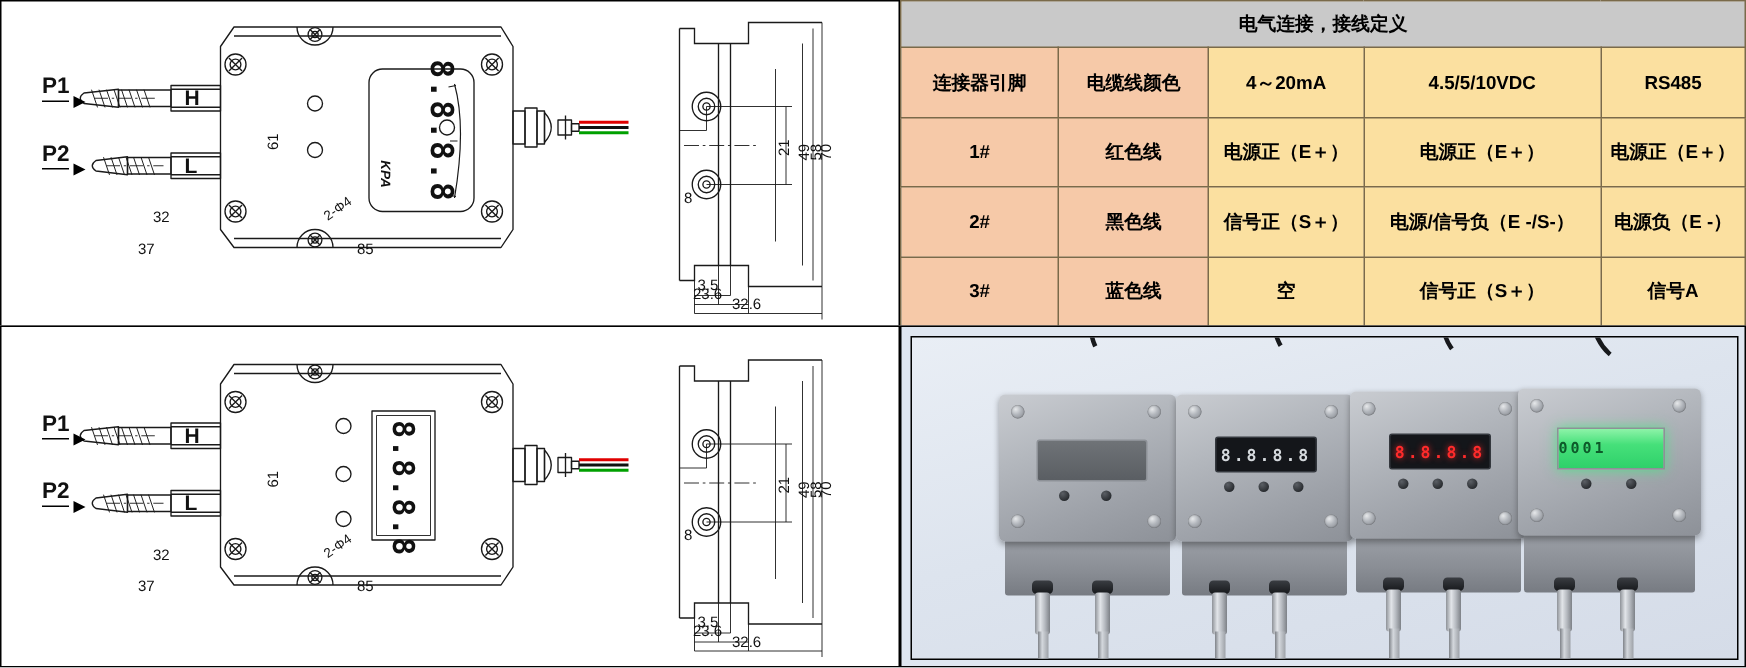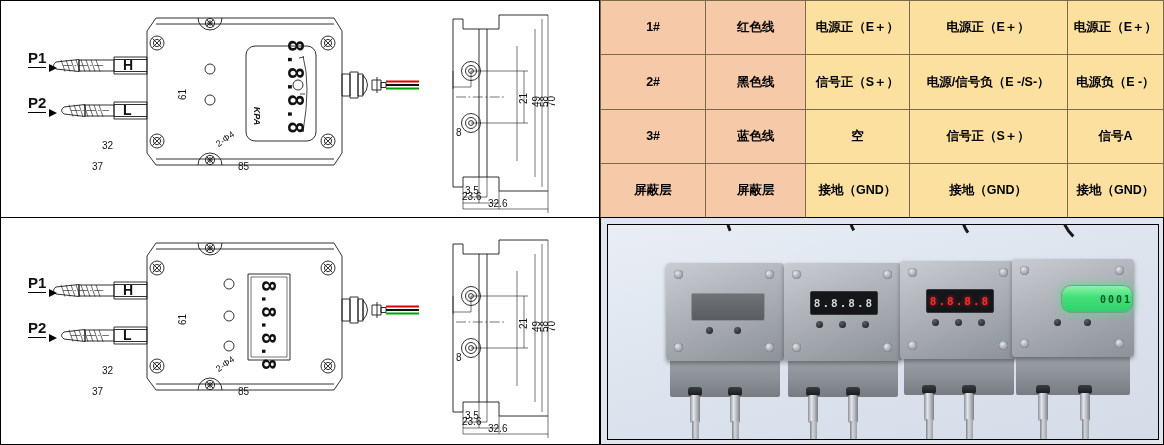--- a/index.html
+++ b/index.html
@@ -37,24 +37,24 @@
       box-shadow:0 2px 4px rgba(0,0,0,.35);}
   .dev-side{position:absolute;border-radius:2px;
       background:linear-gradient(180deg,#9fa3aa 0%,#8a8e95 60%,#777b82 100%);}
   .screw{position:absolute;width:9px;height:9px;border-radius:50%;
       background:radial-gradient(circle at 35% 32%,#e6e8ea 0%,#b0b4ba 45%,#85888e 100%);
       box-shadow:inset 0 0 1px rgba(0,0,0,.6);}
   .lcd-grey{position:absolute;background:linear-gradient(180deg,#6f7377 0%,#5a5e63 100%);
       border:1px solid #8d9197;border-radius:2px;}
   .lcd-black{position:absolute;background:#14161a;border:1px solid #34383e;border-radius:2px;
       display:flex;align-items:center;justify-content:center;}
-  .lcd-green{position:absolute;border:1px solid #8d9197;border-radius:10px;
+  .lcd-green{position:absolute;border:1px solid #8d9197;border-radius:0;
       background:linear-gradient(180deg,#8df3a8 0%,#46e07a 40%,#2fd16a 100%);
-      display:flex;align-items:center;justify-content:flex-end;
-      box-shadow:0 0 8px rgba(70,230,130,.85);margin-left:23px;}
+      display:flex;align-items:center;justify-content:flex-start;
+      box-shadow:0 0 8px rgba(70,230,130,.85);}
   .seg{font-family:"DejaVu Sans Mono","Liberation Mono",monospace;font-size:11px;
       letter-spacing:2px;font-weight:700;}
   .seg-white{color:#d6dade;}
   .seg-red{color:#ff2b2b;text-shadow:0 0 4px rgba(255,40,40,.9);}
   .seg-green{color:#0d5a2a;font-size:10px;}
   .btn-dot{position:absolute;width:7px;height:7px;border-radius:50%;
       background:radial-gradient(circle at 35% 30%,#5a5e64 0%,#2a2d31 70%);}
   .nozzle{position:absolute;}
   .noz-collar{position:absolute;width:14px;height:9px;border-radius:3px;
       background:linear-gradient(180deg,#3a3d42 0%,#17191c 100%);}
@@ -344,20 +344,30 @@
   <div class="panel" id="panel-table">
     <table class="wiring">
       <colgroup>
         <col class="c1">
           <col class="c2">
           <col class="c3">
           <col class="c4">
           <col class="c5">
       </colgroup>
       <tbody>
+        <tr>
+          <td class="title-cell" colspan="5">电气连接，接线定义</td>
+        </tr>
+        <tr>
+          <td class="pin hdr">连接器引脚</td>
+          <td class="pin hdr">电缆线颜色</td>
+          <td class="val hdr">4～20mA</td>
+          <td class="val hdr">4.5/5/10VDC</td>
+          <td class="val hdr">RS485</td>
+        </tr>
 
         <tr>
           <td class="pin">1#</td>
           <td class="pin">红色线</td>
           <td class="val">电源正（E＋）</td>
           <td class="val">电源正（E＋）</td>
           <td class="val">电源正（E＋）</td>
         </tr>
         <tr>
           <td class="pin">2#</td>
@@ -366,27 +376,20 @@
           <td class="val">电源/信号负（E -/S-）</td>
           <td class="val">电源负（E -）</td>
         </tr>
         <tr>
           <td class="pin">3#</td>
           <td class="pin">蓝色线</td>
           <td class="val">空</td>
           <td class="val">信号正（S＋）</td>
           <td class="val">信号A</td>
         </tr>
-        <tr>
-          <td class="pin">屏蔽层</td>
-          <td class="pin">屏蔽层</td>
-          <td class="val">接地（GND）</td>
-          <td class="val">接地（GND）</td>
-          <td class="val">接地（GND）</td>
-        </tr>
       </tbody>
     </table>
   </div>
 
   <div class="panel" id="panel-photo">
     <div class="photo-inner">
 
       <div class="cable" style="left:118px;top:-46px;width:56px;height:64px;transform:rotate(18deg);"></div>
       <div class="cable" style="left:240px;top:-48px;width:52px;height:62px;transform:rotate(12deg);"></div>
       <div class="cable" style="left:352px;top:-50px;width:52px;height:64px;transform:rotate(6deg);"></div>

